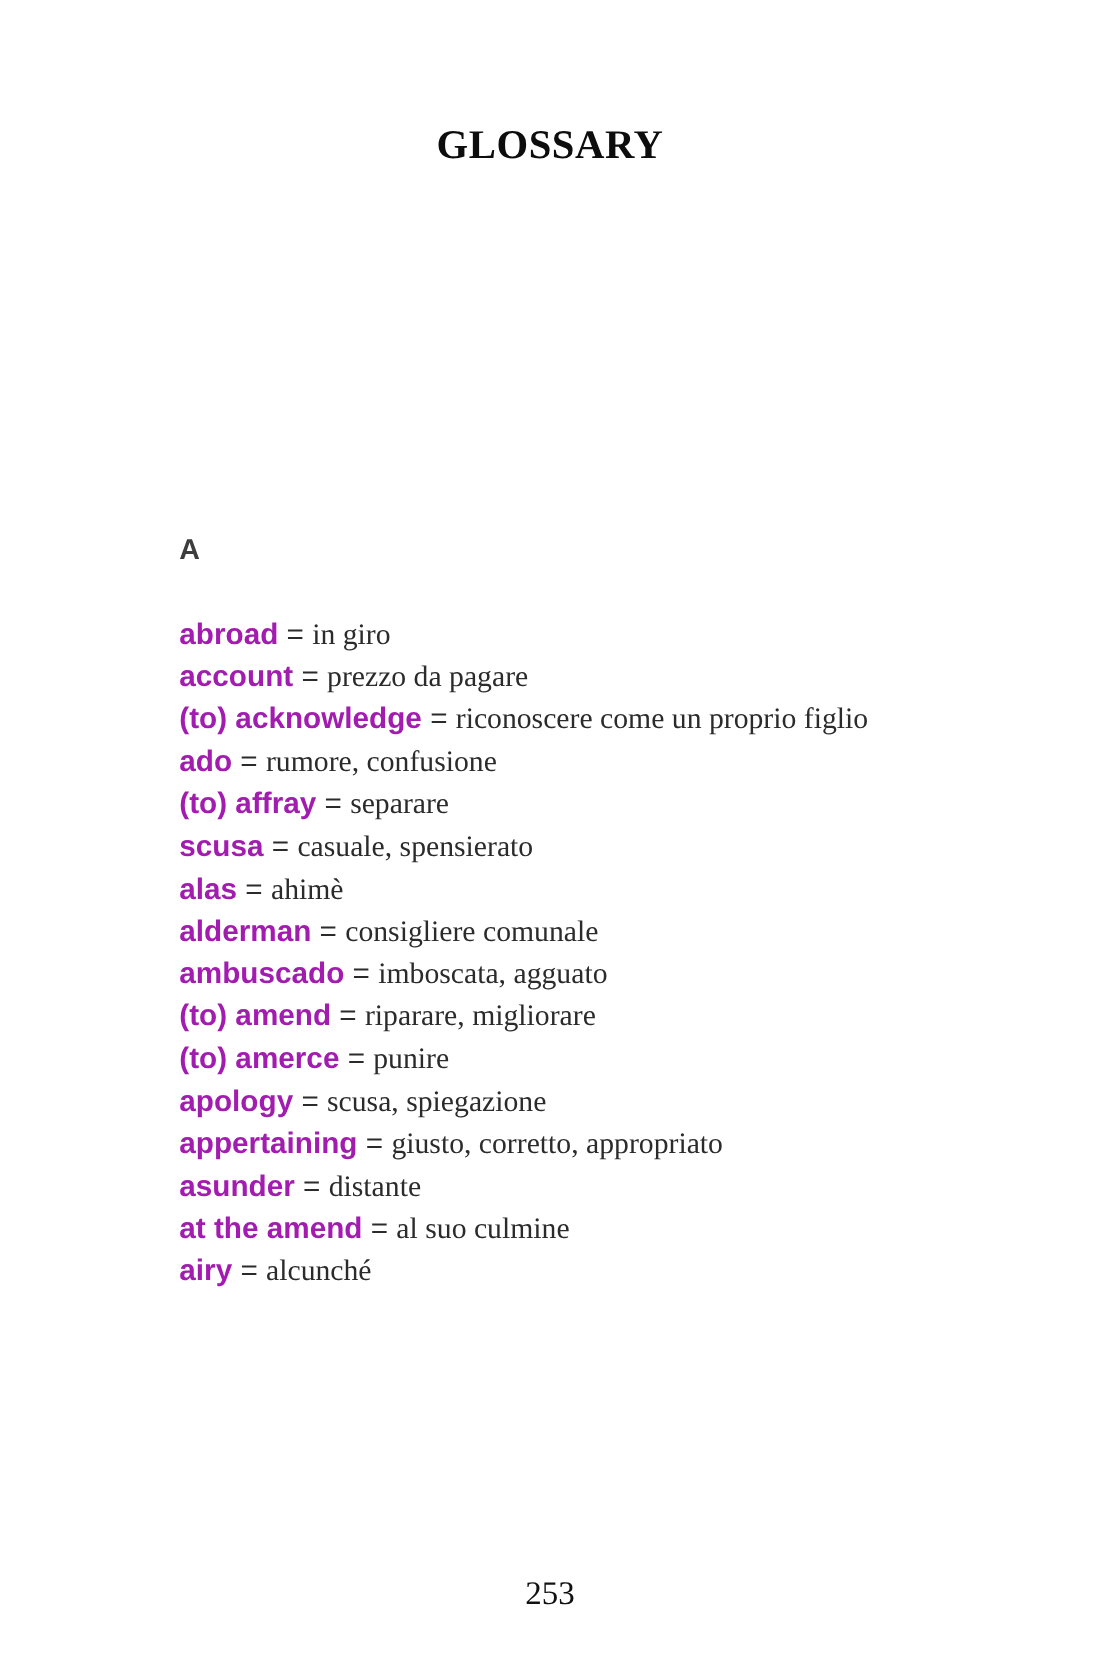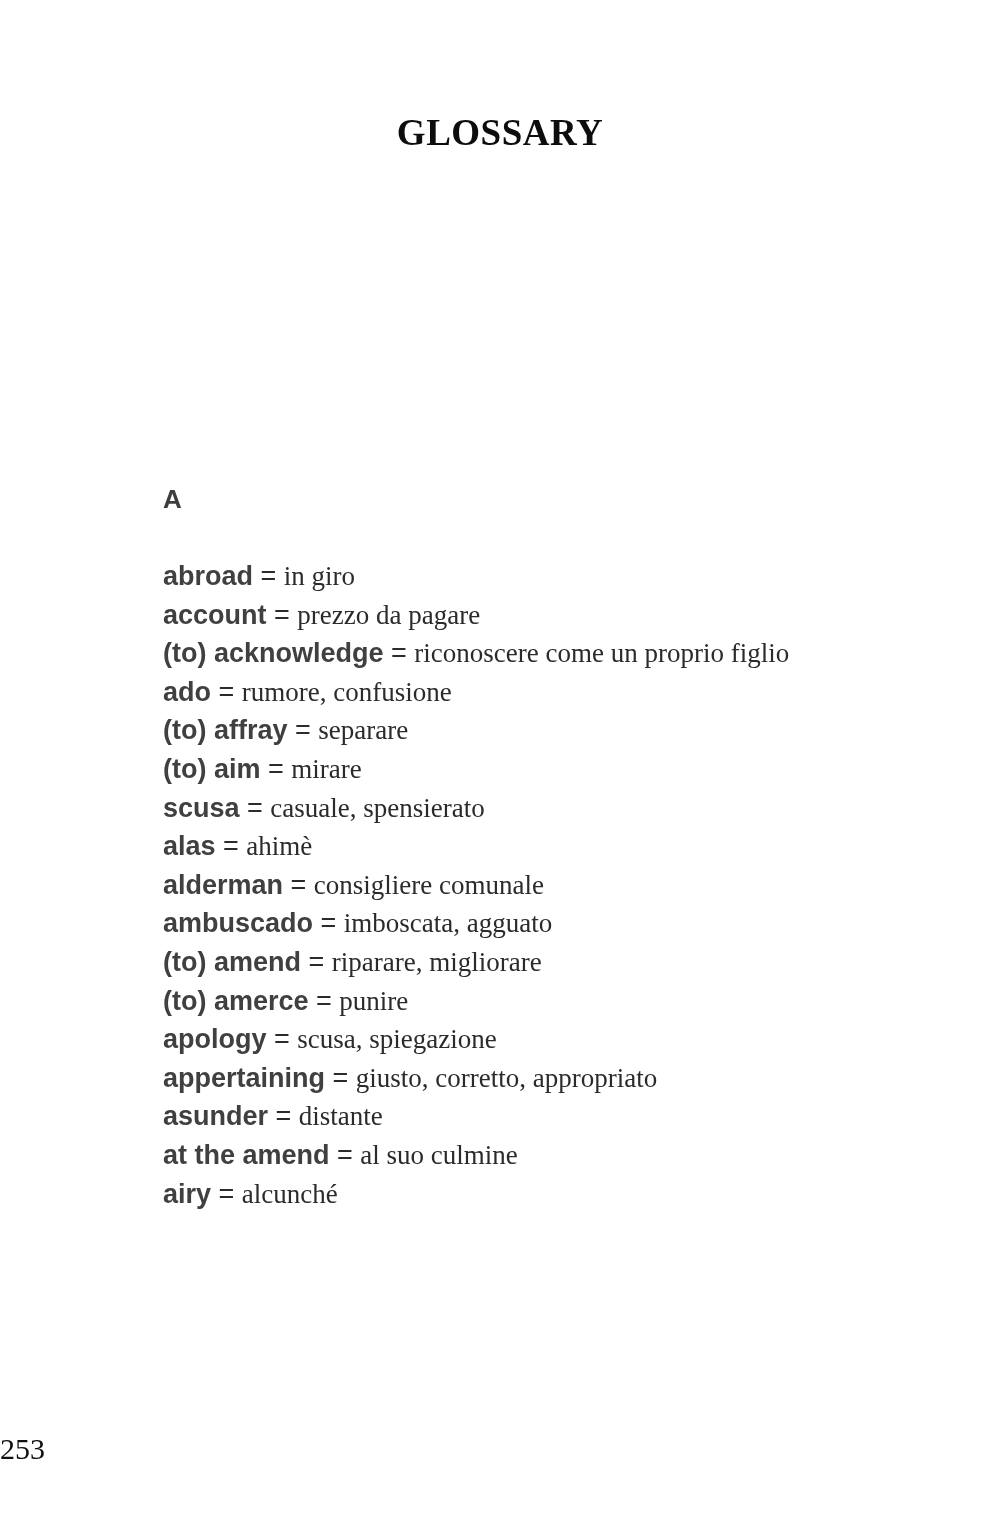--- a/index.html
+++ b/index.html
@@ -49,37 +49,37 @@
     font-family: "Liberation Sans", "DejaVu Sans", sans-serif;
     font-size: 27px;
     line-height: 38.6px;
     color: #2b2b2b;
     padding-left: 38px;
     text-indent: -38px;
     margin: 0;
   }
   .headword {
     font-weight: bold;
-    color: #404040;
+    color: #a21caf;
   }
   .equals {
     font-weight: normal;
     color: #2b2b2b;
   }
   .definition {
     font-weight: normal;
     color: #2b2b2b;
     font-family: Liberation Serif, serif;
   }
   .page-number {
     position: absolute;
     top: 1432px;
     left: 0;
     width: 1000px;
-    text-align: left;
+    text-align: center;
     font-family: "Liberation Serif", "DejaVu Serif", serif;
     font-size: 30px;
     color: #111111;
   }
 </style>
 </head>
 <body>
 
 <div class="page">
 
@@ -88,21 +88,20 @@
   <div class="glossary-body">
 
     <div class="section-letter">A</div>
 
     <ul class="entry-list">
         <li class="entry"><span class="headword">abroad</span><span class="equals"> = </span><span class="definition">in giro</span></li>
         <li class="entry"><span class="headword">account</span><span class="equals"> = </span><span class="definition">prezzo da pagare</span></li>
         <li class="entry"><span class="headword">(to) acknowledge</span><span class="equals"> = </span><span class="definition">riconoscere come un proprio figlio</span></li>
         <li class="entry"><span class="headword">ado</span><span class="equals"> = </span><span class="definition">rumore, confusione</span></li>
         <li class="entry"><span class="headword">(to) affray</span><span class="equals"> = </span><span class="definition">separare</span></li>
-        <li class="entry"><span class="headword">(to) aim</span><span class="equals"> = </span><span class="definition">mirare</span></li>
         <li class="entry"><span class="headword">scusa</span><span class="equals"> = </span><span class="definition">casuale, spensierato</span></li>
         <li class="entry"><span class="headword">alas</span><span class="equals"> = </span><span class="definition">ahimè</span></li>
         <li class="entry"><span class="headword">alderman</span><span class="equals"> = </span><span class="definition">consigliere comunale</span></li>
         <li class="entry"><span class="headword">ambuscado</span><span class="equals"> = </span><span class="definition">imboscata, agguato</span></li>
         <li class="entry"><span class="headword">(to) amend</span><span class="equals"> = </span><span class="definition">riparare, migliorare</span></li>
         <li class="entry"><span class="headword">(to) amerce</span><span class="equals"> = </span><span class="definition">punire</span></li>
         <li class="entry"><span class="headword">apology</span><span class="equals"> = </span><span class="definition">scusa, spiegazione</span></li>
         <li class="entry"><span class="headword">appertaining</span><span class="equals"> = </span><span class="definition">giusto, corretto, appropriato</span></li>
         <li class="entry"><span class="headword">asunder</span><span class="equals"> = </span><span class="definition">distante</span></li>
         <li class="entry"><span class="headword">at the amend</span><span class="equals"> = </span><span class="definition">al suo culmine</span></li>

